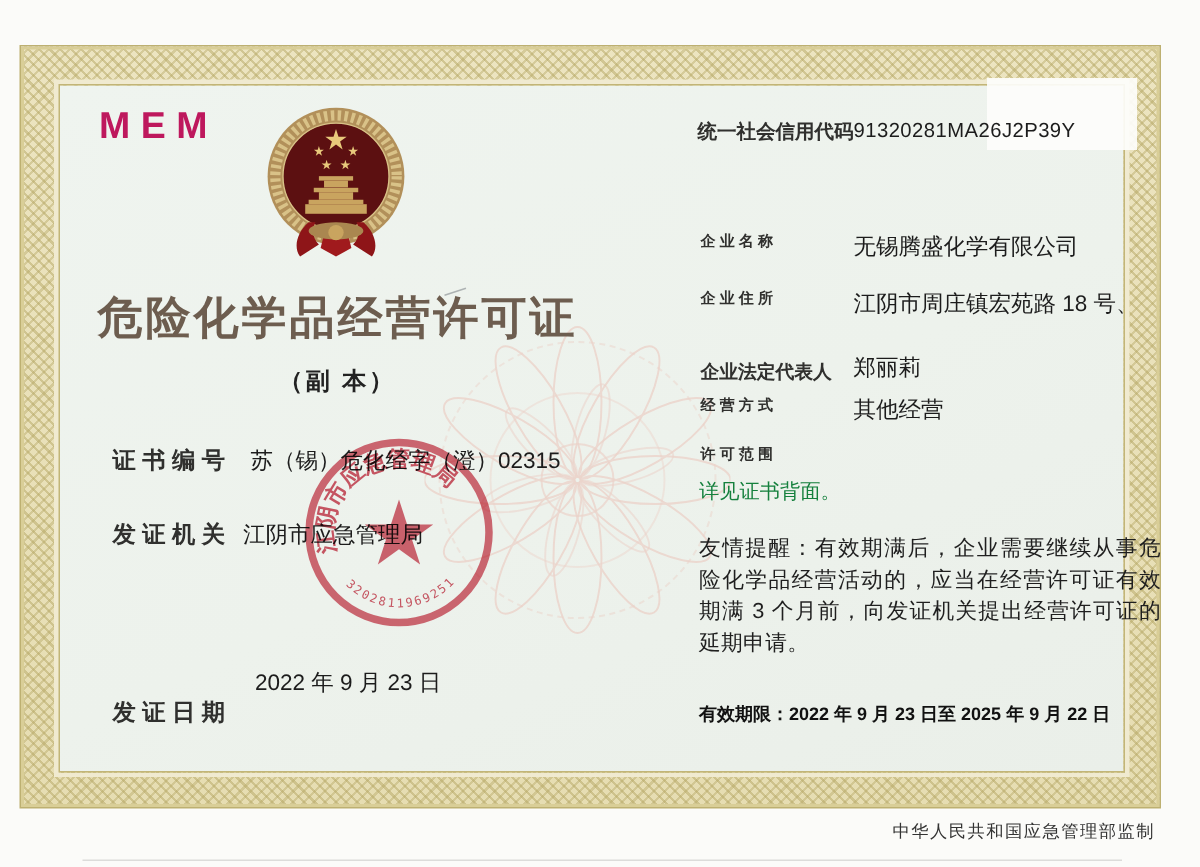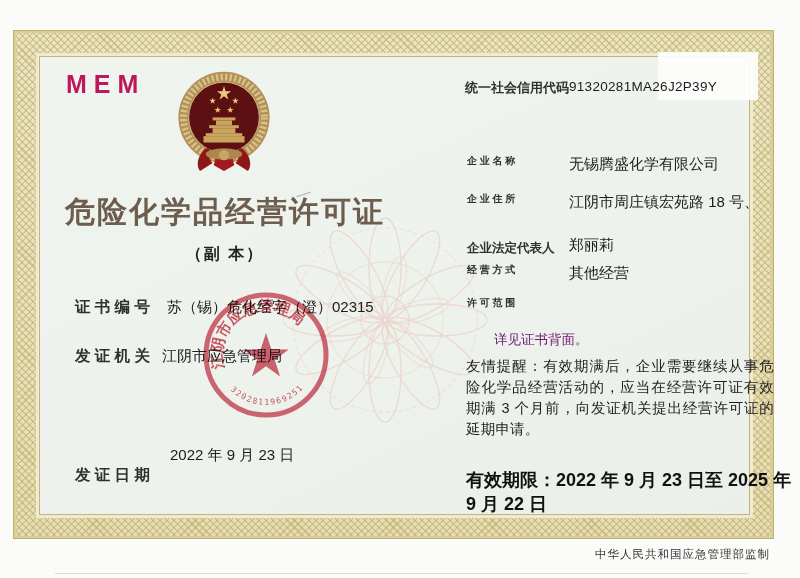--- a/index.html
+++ b/index.html
@@ -45,26 +45,26 @@
   .cert-no-lbl{top:297px;} .cert-no-val{left:167px; top:298px;}
   .authority-lbl{top:346px;} .authority-val{left:162px; top:347px;}
   .issue-lbl{top:465px;} .issue-val{left:170px; top:446px;}
   .row-lbl-r{left:467px; font-size:10px;}
   .row-val-r{left:557px; font-size:15px;margin-left:12px;}
   .name-lbl{top:154px;} .name-val{top:155px;}
   .addr-lbl{top:192px;} .addr-val1{top:193px;} .addr-val2{top:218px;}
   .legal-lbl{top:240px; font-size:12.5px;} .legal-val{top:236px;}
   .mode-lbl{top:263px;} .mode-val{top:264px;}
   .scope-lbl{top:296px;}
-  .scope-val{left:466px; top:331px; font-size:13.5px; color:#701a75;margin-left:28px;}
+  .scope-val{left:466px; top:319px; font-size:13.5px; color:#15803d;}
   .reminder{
     left:466px; top:356px; width:308px; font-size:14.5px; line-height:21px;
     letter-spacing:.2px; color:#1f1f1f; text-align:justify;
   }
-  .validity{left:466px; top:468px; font-size:18px; font-weight:bold; color:#111;}
+  .validity{left:466px; top:468px; font-size:12px; font-weight:bold; color:#111;}
   .footer{
     right:30px; top:547px; font-size:11.5px; color:#333; letter-spacing:1px;
   }
   .white-patch{
     left:658px; top:52px; width:100px; height:48px;
     background:rgba(253,253,251,.92);
   }
   .pencil-mark{
     left:296px; top:194px; width:15px; height:0;
     border-top:1.5px solid rgba(120,126,132,.55); transform:rotate(-18deg);

